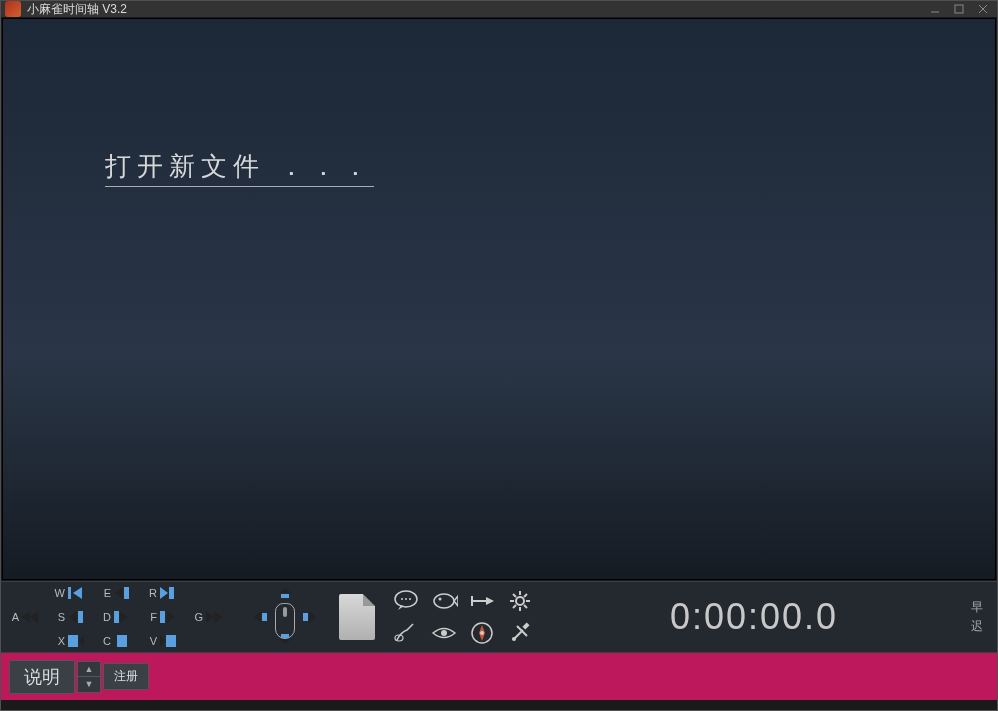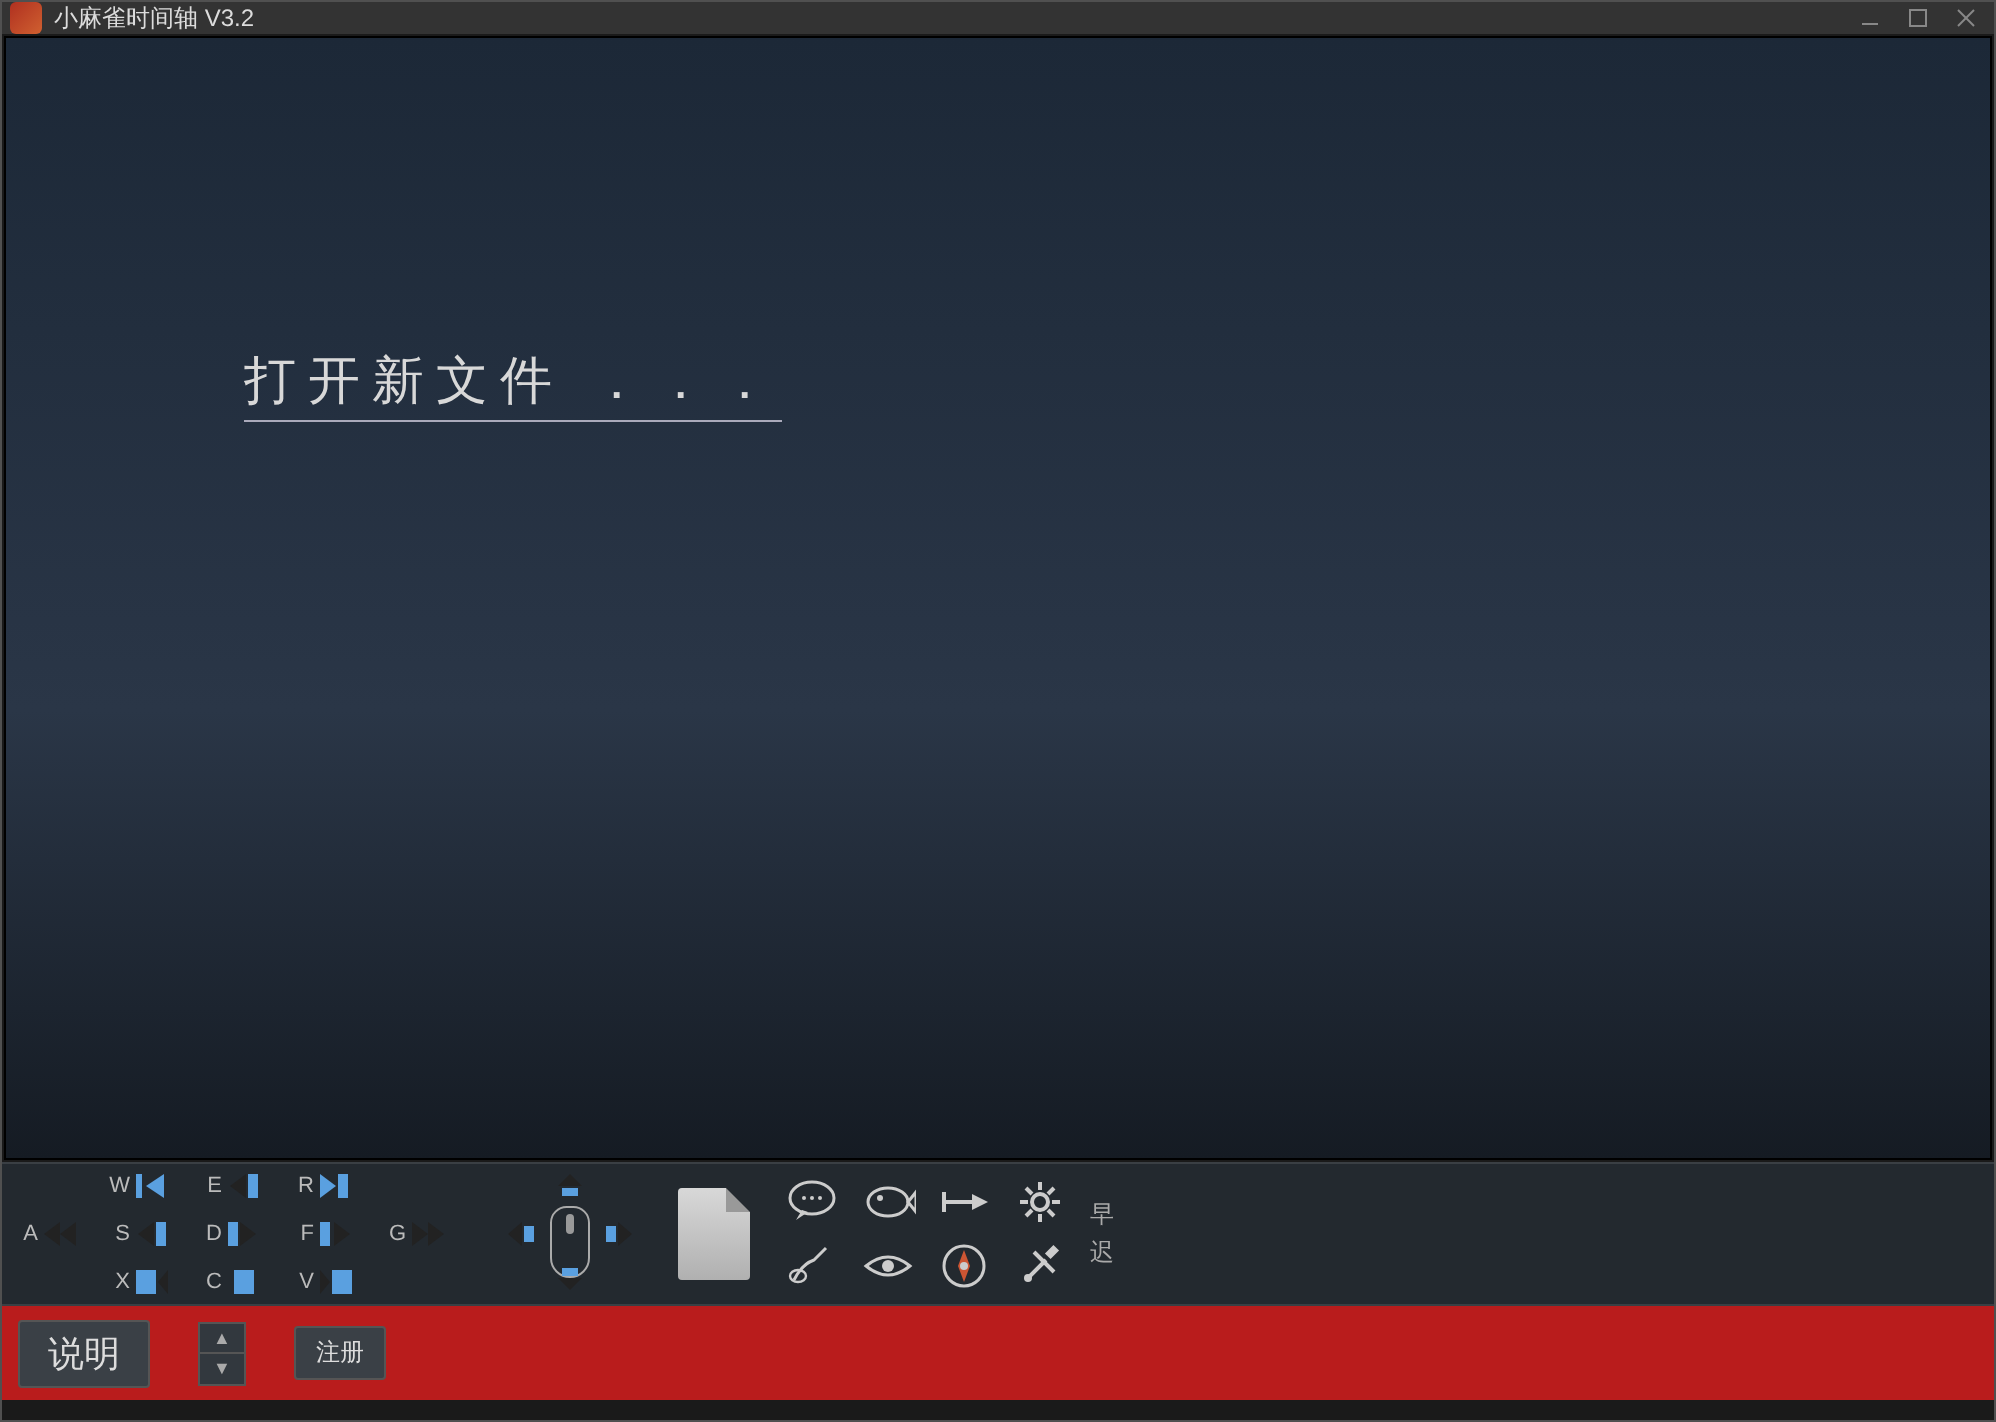--- a/index.html
+++ b/index.html
@@ -40,28 +40,27 @@
 
 .video-area {
   height: 562px;
   background: linear-gradient(180deg, #1c2837 0%, #283445 52%, #2a3647 60%, #151b23 100%);
   position: relative;
   border: 1px solid #000;
   margin: 1px;
 }
 .open-link {
   position: absolute;
-  top: 130px; left: 119px;
+  top: 130px; left: 102px;
   color: #d8d8d8;
   font-size: 26px;
   letter-spacing: 6px;
   padding-bottom: 2px;
   border-bottom: 1px solid #aab;
   cursor: pointer;
-  margin-top: 24px;
 }
 
 
 .toolbar {
   height: 71px;
   background: #23292f;
   display: flex;
   align-items: center;
   padding: 0 10px 0 6px;
   gap: 8px;
@@ -156,26 +155,26 @@
 .earlylate{
   display:flex; flex-direction:column;
   font-size:12px; color:#aaa;
   gap:2px;
   padding-right:4px;
 }
 
 
 .statusbar{
   height: 48px;
-  background:#b91c1c;
+  background:#be185d;
   border-top:1px solid #3a3f44;
   display:flex;
   align-items:center;
   padding: 0 8px;
-  gap:24px;
+  gap:2px;
 }
 .btn{
   background:#3a4046;
   border:1px solid #555;
   color:#ddd;
   padding:4px 14px;
   font-size:18px;
   border-radius:2px;
   cursor:pointer;
 }
@@ -435,20 +434,21 @@
     </div>
     <div class="action-btn">
       <svg width="24" height="24" viewBox="0 0 24 24">
           <path d="M5 19 L15 9 M9 5 L19 15" stroke="#ccc" stroke-width="2"></path>
           <circle cx="6" cy="18" r="2" fill="#ccc"></circle>
           <rect x="16" y="2" width="4" height="6" fill="#ccc" transform="rotate(45 18 5)"></rect>
         </svg>
     </div>
   </div>
 
+  <div class="timecode">0:00:00.0</div>
 
   <div class="earlylate">
     <span>早</span>
     <span>迟</span>
   </div>
 </div>
 
 <div class="statusbar">
   <button class="btn">说明</button>
   <div class="spinner">

